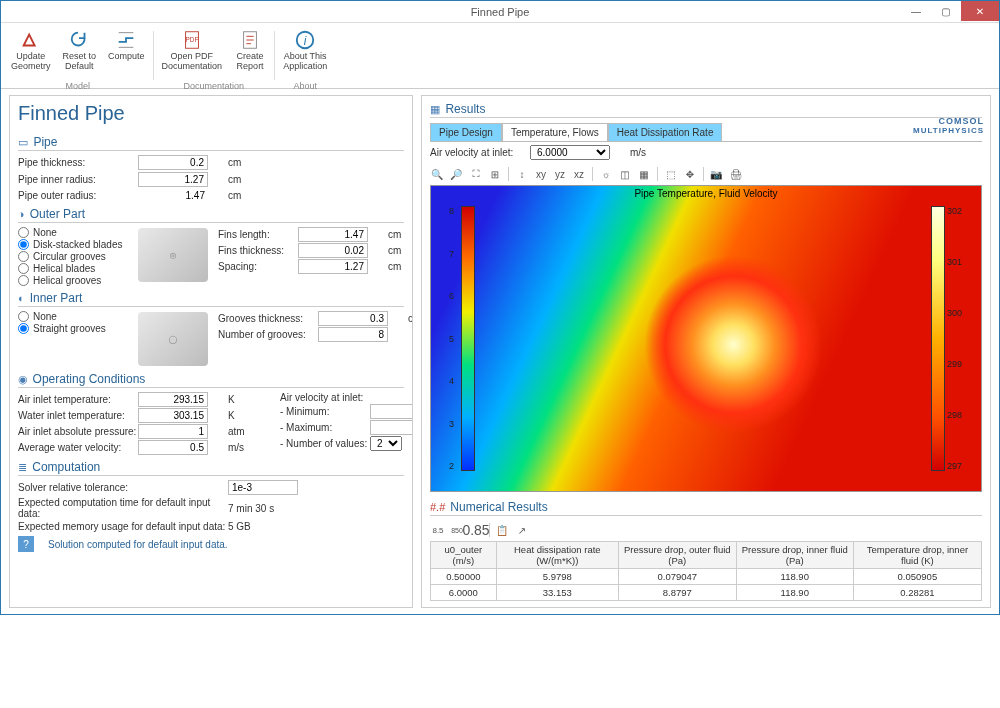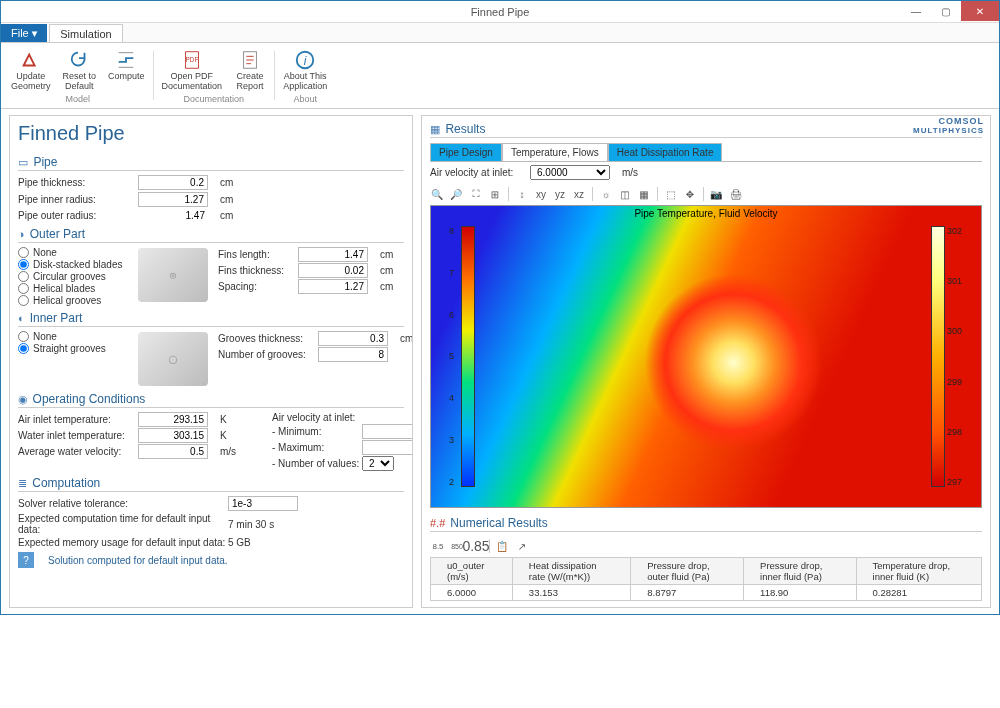--- a/index.html
+++ b/index.html
@@ -11,87 +11,80 @@
 .titlebar .win-btn { width: 30px; height: 20px; display: flex; align-items: center; justify-content: center; font-size: 10px; color: #555; }
 .titlebar .win-btn.close { background: #c75050; color: #fff; width: 38px; }
 .menubar { display: flex; align-items: flex-end; background: #fafafa; border-bottom: 1px solid #ccc; height: 20px; }
 .menubar .file-btn { background: #1a6db0; color: #fff; padding: 2px 10px; font-size: 11px; height: 18px; display: flex; align-items: center; gap: 3px; }
 .menubar .tab { padding: 2px 10px; font-size: 11px; background: #fff; border: 1px solid #ccc; border-bottom: 0; margin-left: 2px; height: 18px; display: flex; align-items: center; }
 .ribbon { display: flex; gap: 4px; padding: 4px 6px; border-bottom: 1px solid #ccc; background: #fff; height: 66px; }
 .ribbon-group { display: flex; flex-direction: column; align-items: center; }
 .ribbon-items { display: flex; gap: 4px; }
 .ribbon-btn { display: flex; flex-direction: column; align-items: center; padding: 2px 4px; text-align: center; font-size: 9px; color: #444; min-width: 40px; }
 .ribbon-btn .icon { width: 22px; height: 22px; display: flex; align-items: center; justify-content: center; }
-.ribbon-group-label { font-size: 9px; color: #888; margin-top: 1px; }
+.ribbon-group-label { font-size: 9px; color: #888; margin-top: 8px; }
 .ribbon-sep { width: 1px; background: #ddd; margin: 4px 0; }
 .content { flex: 1; display: flex; padding: 6px 8px; gap: 8px; overflow: hidden; }
 .left-panel { width: 404px; display: flex; flex-direction: column; border: 1px solid #ccc; padding: 6px 8px; overflow: hidden; }
 .right-panel { flex: 1; display: flex; flex-direction: column; border: 1px solid #ccc; padding: 6px 8px; overflow: hidden; }
 h1 { font-size: 20px; font-weight: 300; color: #2a6496; margin-bottom: 6px; }
 .section-header { display: flex; align-items: center; gap: 5px; margin: 4px 0 3px 0; border-bottom: 1px solid #ccc; padding-bottom: 1px; }
 .section-header .sicon { color: #4a7fb5; font-size: 11px; }
 .section-header .stitle { color: #2a6496; font-size: 12px; }
 .field-row { display: flex; align-items: center; margin: 1px 0; font-size: 10px; }
 .field-row .label { flex: 0 0 120px; }
 .field-row input[type=text] { width: 70px; text-align: right; font-size: 10px; padding: 1px 3px; border: 1px solid #bbb; }
-.field-row .unit { margin-left: 12px; width: 24px; }
+.field-row .unit { margin-left: 20px; width: 24px; }
 .field-row .ro { border: none !important; background: none; }
 .two-col { display: flex; gap: 8px; }
 .col { flex: 1; }
 .radio-row { display: flex; align-items: center; gap: 4px; font-size: 10px; margin: 1px 0; }
 .radio-row input { width: 11px; height: 11px; }
 .thumb { width: 70px; height: 54px; background: linear-gradient(135deg,#e8e8e8,#bcbcbc); border-radius: 4px; margin: 2px auto; display: flex; align-items: center; justify-content: center; color: #888; font-size: 8px; }
 .divider { width: 1px; background: #ccc; margin: 0 6px; }
 .select { font-size: 10px; padding: 0 2px; }
 .status-row { display: flex; align-items: center; gap: 6px; margin-top: 3px; }
 .status-row .q { width: 16px; height: 16px; background: #5a9bd4; color: #fff; display: flex; align-items: center; justify-content: center; font-size: 10px; }
 .status-row .msg { color: #2a6496; font-size: 10px; margin-left: 8px; }
 .tabs { display: flex; border-bottom: 1px solid #bbb; margin-top: 2px; }
-.tabs .tab { font-size: 10px; padding: 3px 8px; border: 1px solid #bbb; border-bottom: none; background: #0ea5e9; }
+.tabs .tab { font-size: 10px; padding: 3px 8px; border: 1px solid #bbb; border-bottom: none; background: #7dd3fc; }
 .tabs .tab.active { background: #fff; }
 .plot-toolbar { display: flex; gap: 3px; padding: 3px 0; align-items: center; flex-wrap: wrap; }
 .plot-toolbar .tbtn { width: 16px; height: 16px; display: flex; align-items: center; justify-content: center; font-size: 10px; color: #555; border: 1px solid transparent; }
 .plot-toolbar .tsep { width: 1px; height: 14px; background: #ccc; margin: 0 2px; }
 .plot-area { flex: 1; position: relative; border: 1px solid #999; overflow: hidden; }
 .plot-title { position: absolute; top: 2px; left: 50%; transform: translateX(-50%); font-size: 10px; color: #000; z-index: 5; }
 .colorbar { position: absolute; top: 20px; bottom: 20px; width: 14px; border: 1px solid #333; }
 .cb-left { left: 30px; background: linear-gradient(to top, #0030ff, #00b0ff 20%, #00e080 40%, #f0f000 60%, #ff7000 80%, #d00000); }
 .cb-right { right: 36px; background: linear-gradient(to top, #d00000, #ff5000 20%, #ffb000 50%, #ffff80 80%, #ffffe0); }
 .cb-ticks { position: absolute; font-size: 9px; color: #222; }
 .plot-bg { position: absolute; inset: 0; background:
   radial-gradient(circle at 55% 52%, #ffffcc 0%, #ffe060 6%, #ff9020 12%, #ff3010 20%, transparent 26%),
   linear-gradient(115deg, #2020e0 10%, #00b0ff 25%, #00e080 32%, #f0e000 38%, #ff6000 48%, #e01000 70%);
 }
 .num-section { margin-top: 4px; }
 table { border-collapse: collapse; width: 100%; font-size: 9.5px; }
-th, td { border: 1px solid #ccc; padding: 2px 16px; text-align: left; }
+th, td { border: 1px solid #ccc; padding: 2px 4px; text-align: center; }
 th { background: #f4f4f4; font-weight: normal; }
 .brand { position: absolute; right: 16px; top: 116px; text-align: right; font-size: 9px; color: #3a6fa5; letter-spacing: 1px; font-weight: bold; }
 svg.icon-svg { width: 22px; height: 22px; }
 </style>
 </head>
 <body>
 
 <div class="window">
   <div class="titlebar">
     <span class="title">Finned Pipe</span>
     <div class="win-controls">
       <div class="win-btn">—</div>
       <div class="win-btn">▢</div>
       <div class="win-btn close">✕</div>
     </div>
   </div>
 
-  <div class="menubar">
-    <div class="file-btn">
-        <span>File</span>
-        <span>▾</span>
-      </div>
-    <div class="tab">Simulation</div>
-  </div>
 
   <div class="ribbon">
     <div class="ribbon-group">
       <div class="ribbon-items">
         <div class="ribbon-btn">
           <span class="icon">
               <svg class="icon-svg" viewBox="0 0 24 24">
                 <path d="M4 18 L10 6 L16 18 Z" fill="none" stroke="#c0392b" stroke-width="2"></path>
               </svg>
             </span>
@@ -281,20 +274,25 @@
         <div class="col">
           <div class="field-row">
               <span class="label">Air inlet temperature:</span>
               <input type="text" value="293.15" style="">
               <span class="unit">K</span>
             </div>
           <div class="field-row">
               <span class="label">Water inlet temperature:</span>
               <input type="text" value="303.15" style="">
               <span class="unit">K</span>
+            </div>
+          <div class="field-row">
+              <span class="label">Air inlet absolute pressure:</span>
+              <input type="text" value="1" style="">
+              <span class="unit">atm</span>
             </div>
           <div class="field-row">
               <span class="label">Average water velocity:</span>
               <input type="text" value="0.5" style="">
               <span class="unit">m/s</span>
             </div>
         </div>
         <div class="divider"></div>
         <div class="col">
           <div class="field-row">
@@ -415,20 +413,27 @@
               <tr id="num-headers">
                 <th>u0_outer (m/s)</th>
                 <th>Heat dissipation rate (W/(m*K))</th>
                 <th>Pressure drop, outer fluid (Pa)</th>
                 <th>Pressure drop, inner fluid (Pa)</th>
                 <th>Temperature drop, inner fluid (K)</th>
               </tr>
             </thead>
           <tbody id="num-body">
               <tr>
+                <td>0.50000</td>
+                <td>5.9798</td>
+                <td>0.079047</td>
+                <td>118.90</td>
+                <td>0.050905</td>
+              </tr>
+              <tr>
                 <td>6.0000</td>
                 <td>33.153</td>
                 <td>8.8797</td>
                 <td>118.90</td>
                 <td>0.28281</td>
               </tr>
             </tbody>
         </table>
       </div>
     </div>

